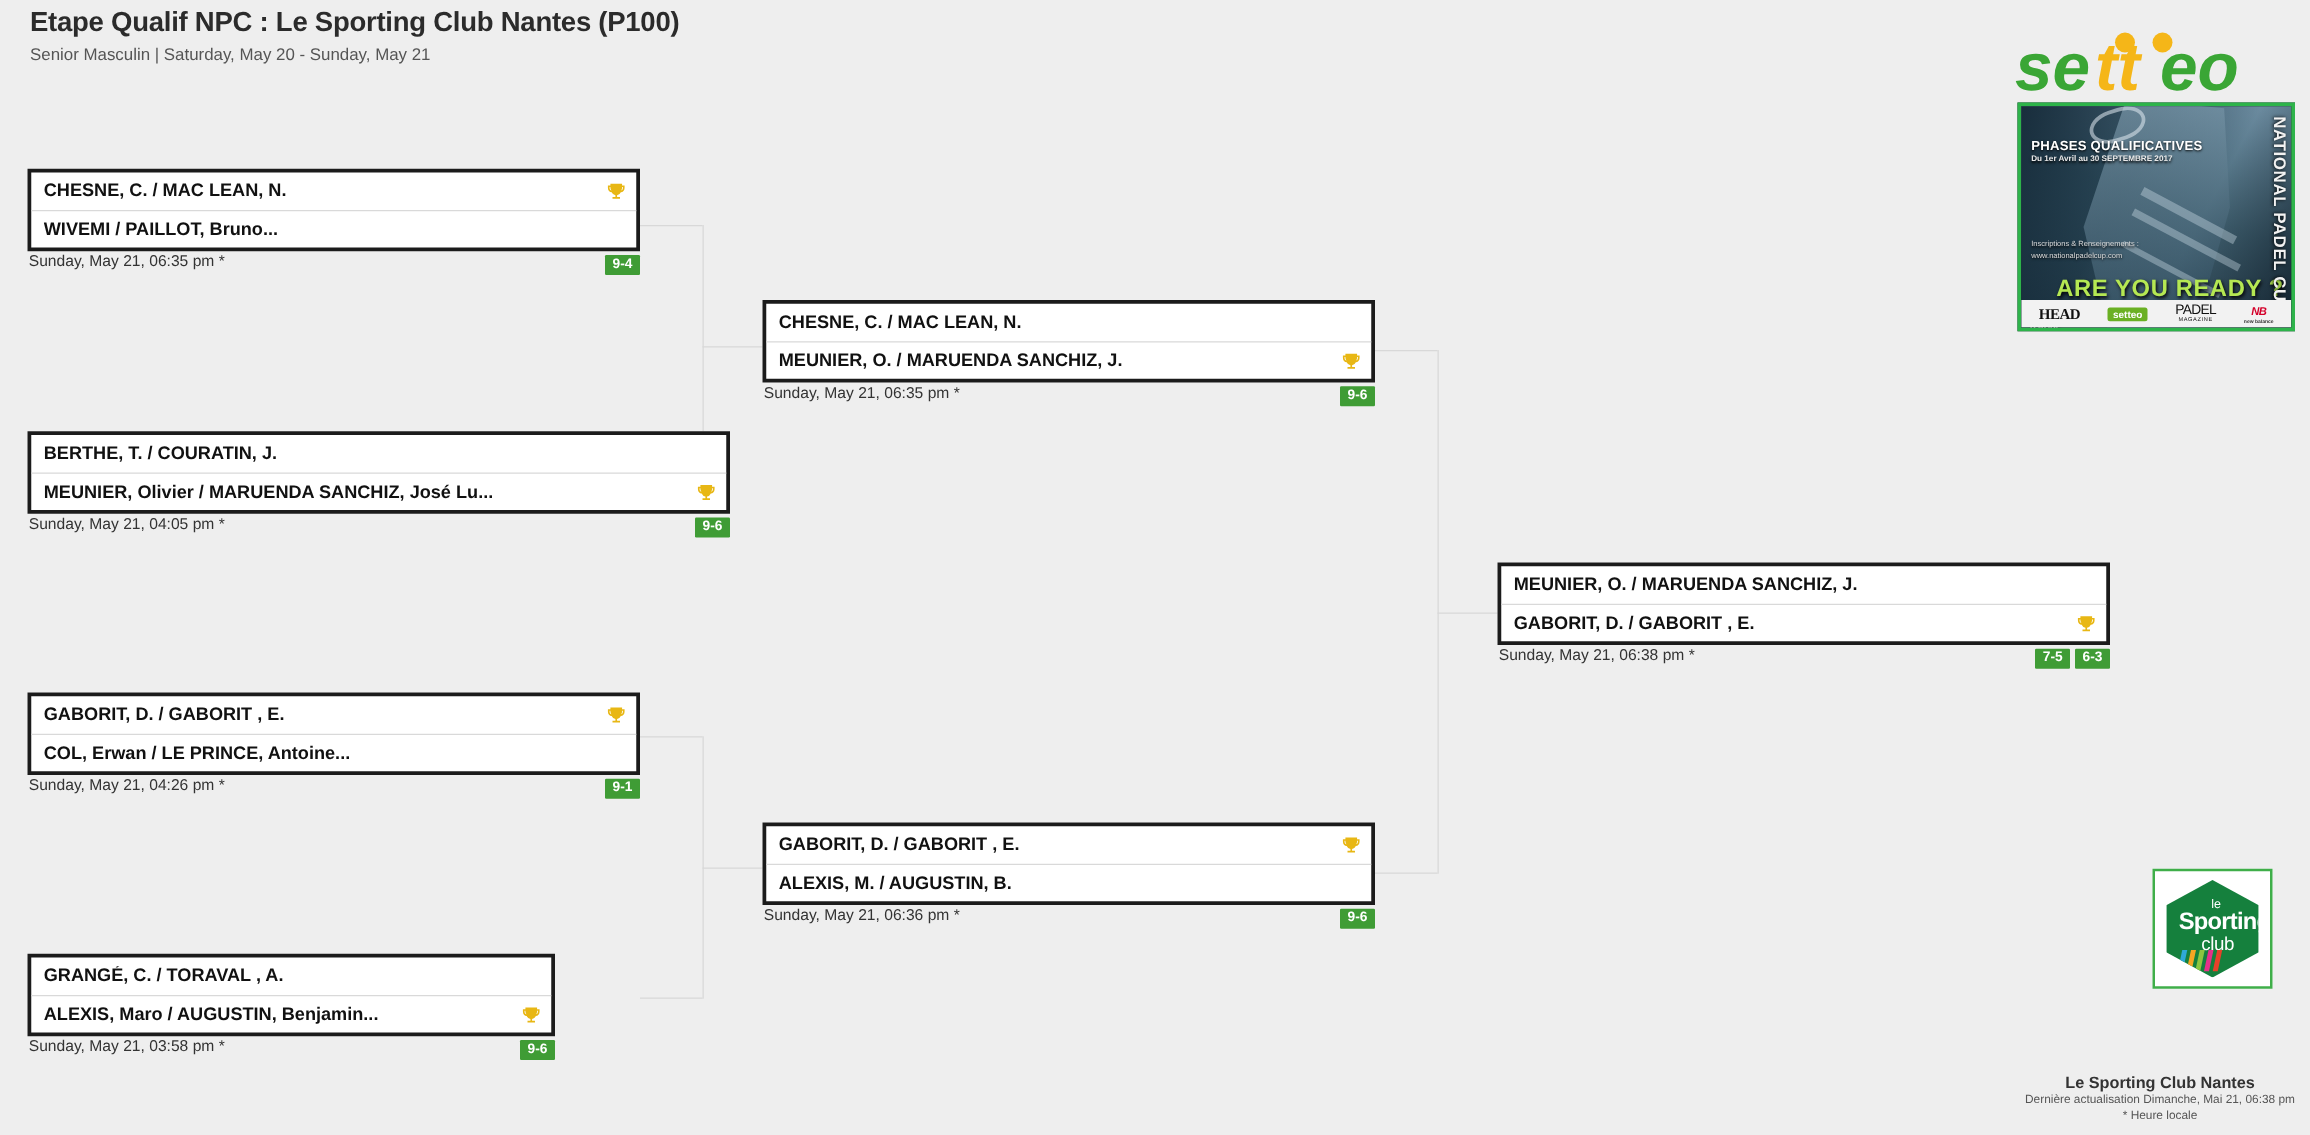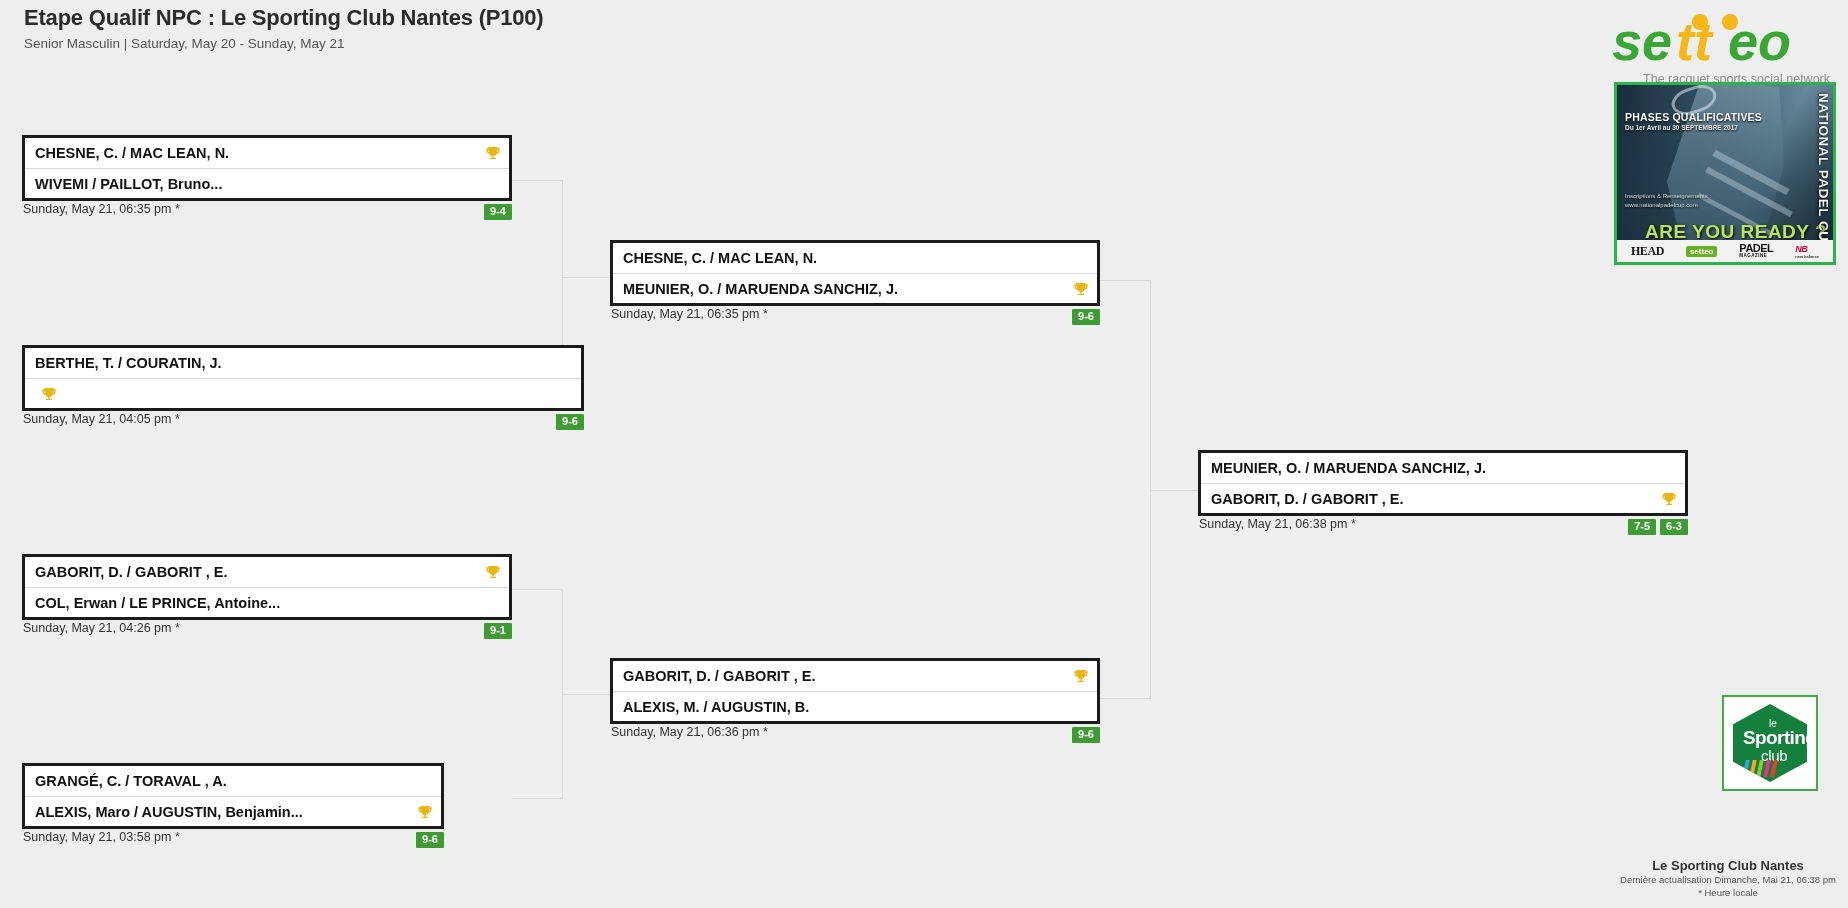--- a/index.html
+++ b/index.html
@@ -58,21 +58,21 @@
   }
   .score-badge {
     background: #3f9c35; color: #ffffff;
     font-size: 11px; font-weight: bold;
     padding: 2px 6px 3px; line-height: 1;
     min-width: 26px; text-align: center;
     border-radius: 1px;
   }
 
   
-  .setteo-wrap { position: absolute; right: 12px; top: 12px; width: 236px; text-align: right; }
+  .setteo-wrap { position: absolute; right: 12px; top: 24px; width: 236px; text-align: right; }
   .setteo-logo { font-size: 0; line-height: 0; }
   .setteo-tag {
     font-size: 12.5px; color: #8c8c8c; 
     margin-top: 2px; padding-right: 6px;
   }
 
   
   .ad {
     position: absolute; left: 1614px; top: 82px;
     width: 222px; height: 183px;
@@ -127,28 +127,28 @@
   }
   .ad-side {
     position: absolute; right: 2px; top: 8px;
     font-size: 13.5px; font-weight: bold; color: #f2f2f2;
     writing-mode: vertical-rl; letter-spacing: .5px;
     text-shadow: 0 1px 3px #000;
   }
   .ad-sponsors {
     position: absolute; left: 0; bottom: 0; width: 100%; height: 22px;
     background: #f2f2f2; display: flex; align-items: center;
-    justify-content: space-around; padding: 0 3px;
+    justify-content: space-around; padding: 0 3px; text-align: center;
   }
   .sp-head {
     font-size: 12px; font-weight: bold; color: #111;
     font-family: "Liberation Serif", serif; letter-spacing: -.4px;
   }
   .sp-setteo { font-size: 8px; font-weight: bold; color: #fff; background: #6ab023; padding: 1px 4px; border-radius: 2px; }
-  .sp-padel { font-size: 11px; font-weight: bold; color: #111; letter-spacing: -.5px; line-height: .85; }
+  .sp-padel { font-size: 11px; font-weight: normal; color: #111; letter-spacing: -.5px; line-height: .85; }
   .sp-padel small { display: block; font-size: 4.5px; letter-spacing: .5px; }
   .sp-nb { font-size: 9px; font-weight: bold; color: #d4002a; font-style: italic; letter-spacing: -.5px; }
   .sp-nb small { display: block; font-size: 4px; color: #333; font-style: normal; letter-spacing: 0; }
 
   
   .club {
     position: absolute; left: 1722px; top: 695px;
     width: 96px; height: 96px;
     border: 2px solid #3fae49; background: #fff;
     display: flex; align-items: center; justify-content: center;
@@ -216,20 +216,21 @@
       </span>
     </div>
   </div>
 
   <div class="match" style="left:22px; top:345px; width:562px;">
     <div class="match-box">
       <div class="row">
         <span class="pname">BERTHE, T. / COURATIN, J.</span>
       </div>
       <div class="row">
+        <span class="pname">MEUNIER, Olivier / MARUENDA SANCHIZ, José Lu...</span>
         <svg class="trophy" viewBox="0 0 24 24">
             <path fill="#e8b714" d="M5 3h14v2h3v3c0 2.8-2 5-4.5 5.3A6 6 0 0 1 13 16.9V19h3.5v2h-9v-2H11v-2.1a6 6 0 0 1-4.5-3.6C4 13 2 10.8 2 8V5h3V3zm0 4H4v1c0 1.5 1 2.8 2.3 3.2A7 7 0 0 1 5 8V7zm14 0v1a7 7 0 0 1-1.3 3.2A3.4 3.4 0 0 0 20 8V7h-1z"></path>
           </svg>
       </div>
     </div>
     <div class="match-foot">
       <span class="match-date">Sunday, May 21, 04:05 pm *</span>
       <span class="scores">
         <span class="score-badge">9-6</span>
       </span>

